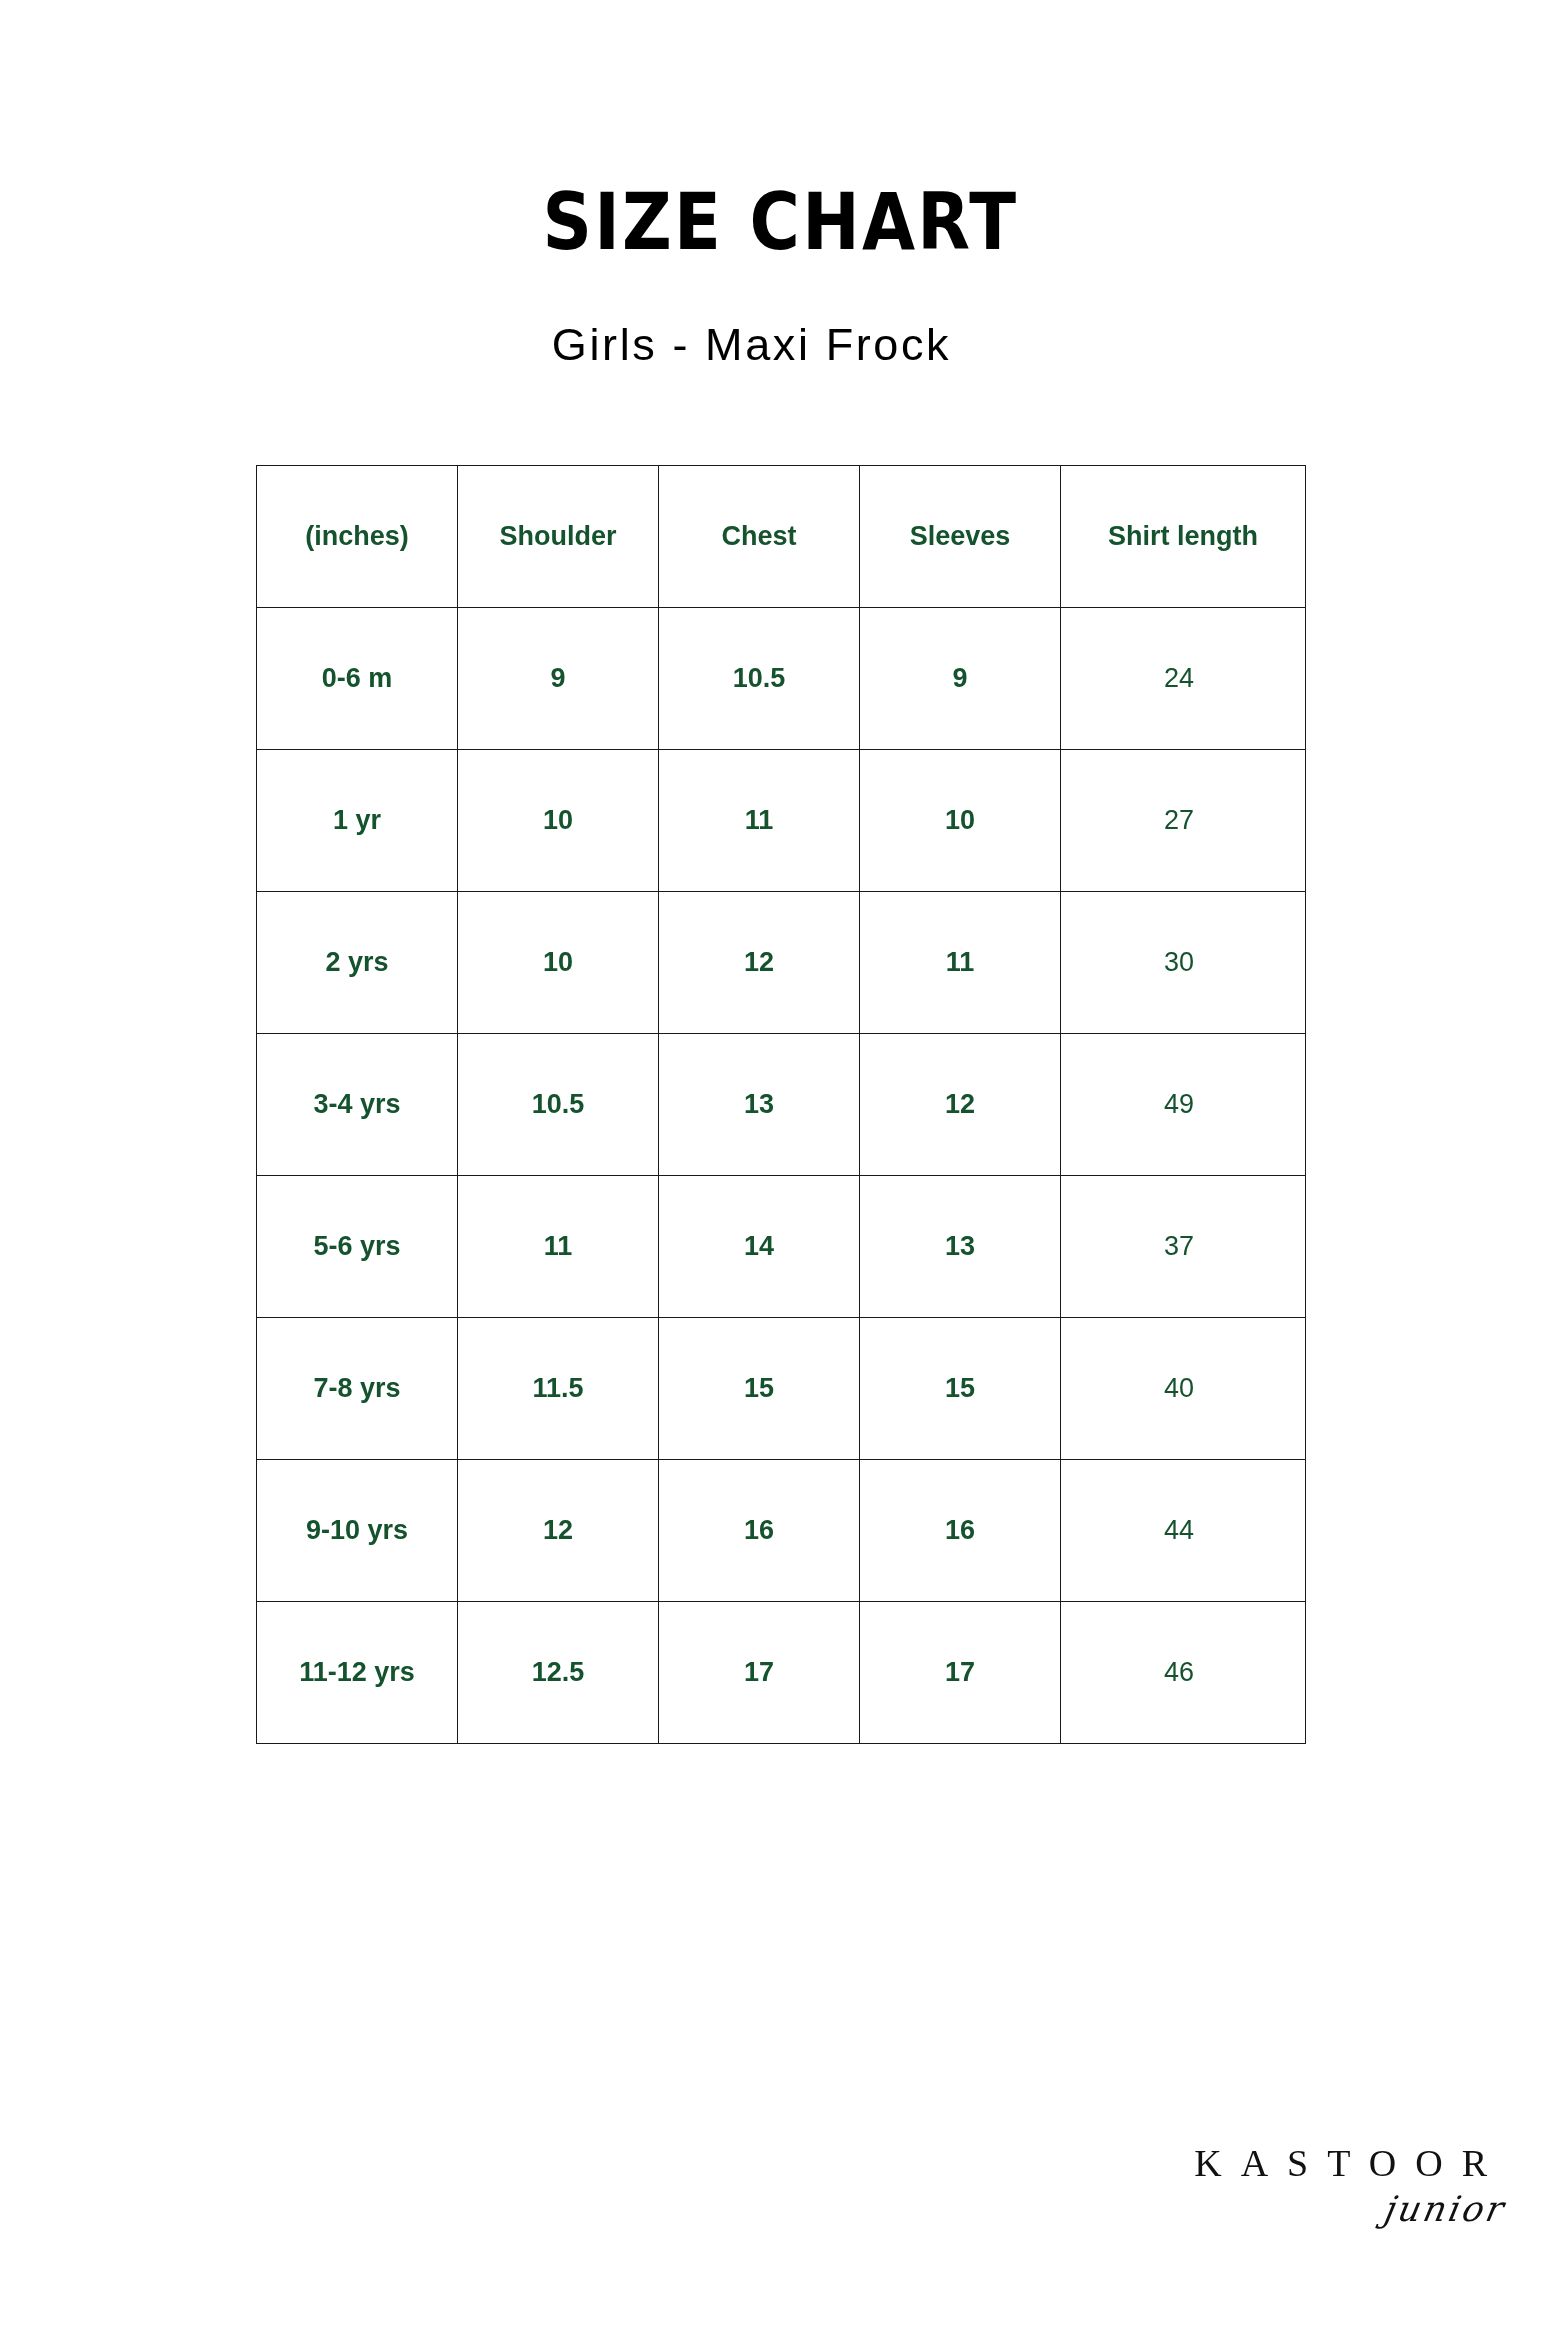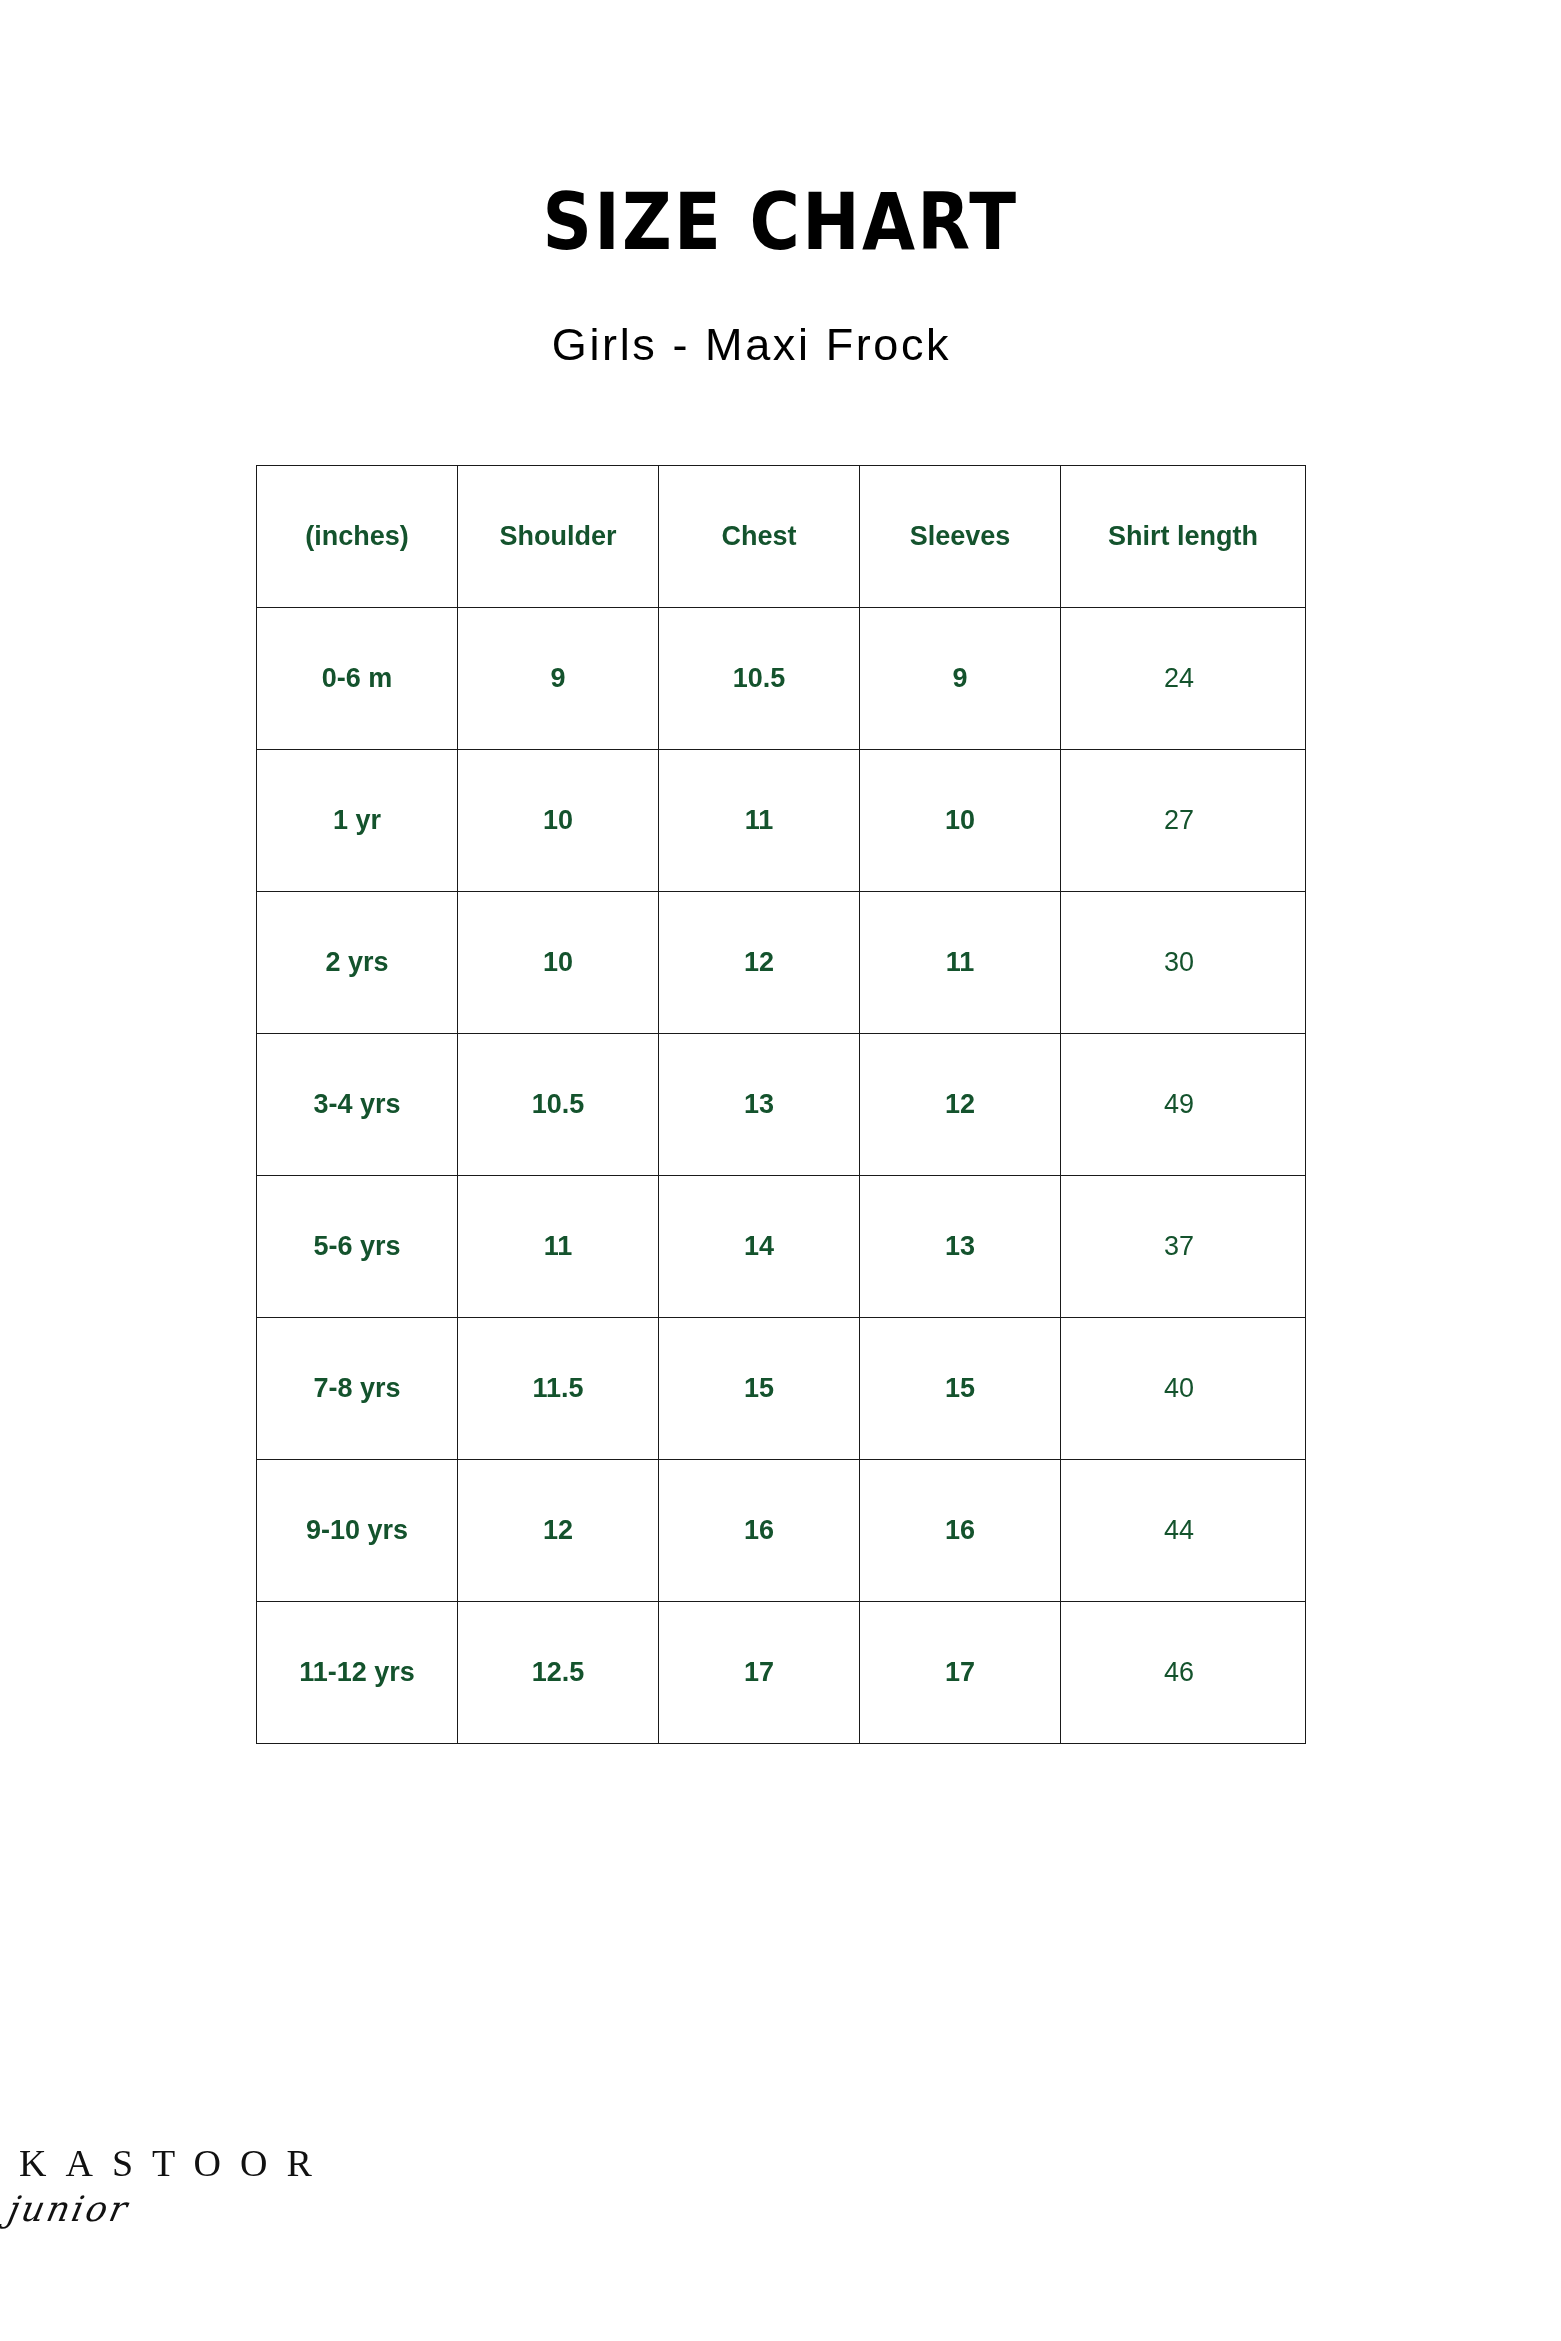--- a/index.html
+++ b/index.html
@@ -68,21 +68,22 @@
     table.size-table td.light {
       font-weight: normal;
       padding-right: 8px;
       margin-left: 8px;
     }
     .logo {
       position: absolute;
       left: 0;
       width: 1474px;
       top: 2142px;
-      text-align: left;
+      text-align: right;
+      padding-left: 32px;
     }
     .logo-main {
       display: block;
       font-family: "Liberation Serif", serif;
       font-size: 38px;
       line-height: 43px;
       letter-spacing: 19px;
       padding-left: 19px;
       color: #111;
     }

